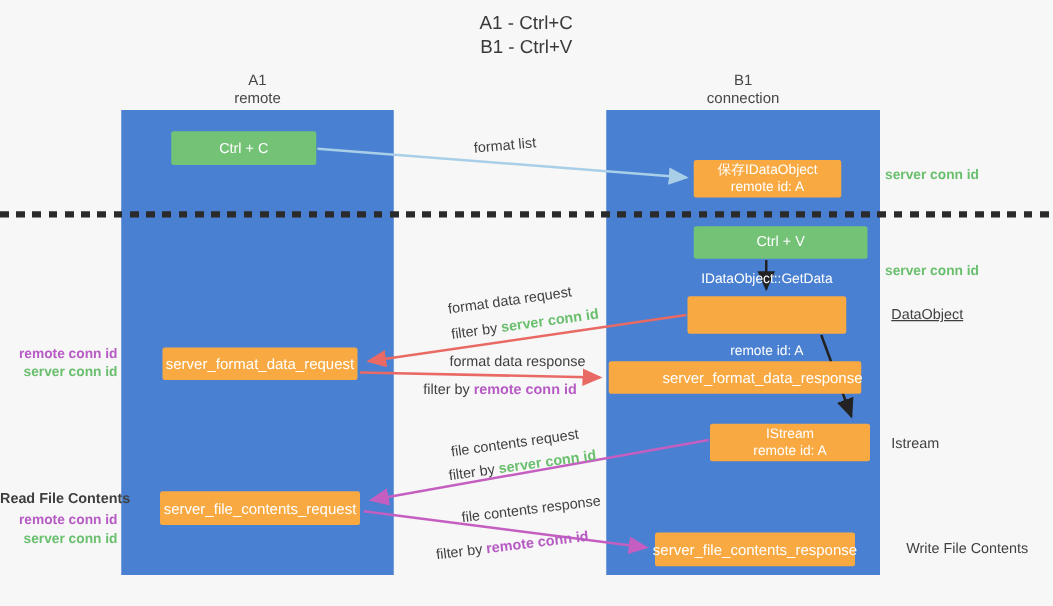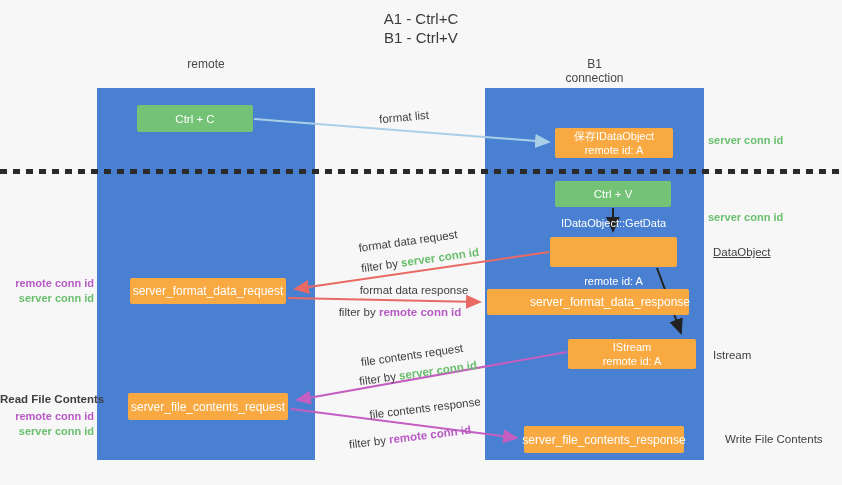--- a/index.html
+++ b/index.html
@@ -46,20 +46,21 @@
 </style>
 </head>
 <body>
 
 <div class="title">
   <div>A1 - Ctrl+C</div>
   <div>B1 - Ctrl+V</div>
 </div>
 
 <div class="lane-header" style="left:97px;top:57px;width:218px;">
+  <div>A1</div>
   <div>remote</div>
 </div>
 <div class="lane-header" style="left:485px;top:57px;width:219px;">
   <div>B1</div>
   <div>connection</div>
 </div>
 
 <div class="lane" style="left:97px;width:218px;"></div>
 <div class="lane" style="left:485px;width:219px;"></div>
 
@@ -90,21 +91,21 @@
 </svg>
 
 <div class="box green" style="left:137px;top:105px;width:116px;height:27px;">Ctrl + C</div>
 <div class="box orange" style="left:130px;top:278px;width:156px;height:26px;font-size:12px;">server_format_data_request</div>
 <div class="box orange" style="left:128px;top:393px;width:160px;height:27px;font-size:12px;">server_file_contents_request</div>
 
 <div class="box orange two-line" style="left:555px;top:128px;width:118px;height:30px;">
   <div>保存IDataObject</div>
   <div>remote id: A</div>
 </div>
-<div class="box green" style="left:555px;top:181px;width:116px;height:26px;">Ctrl + V</div>
+<div class="box green" style="left:555px;top:181px;width:139px;height:26px;">Ctrl + V</div>
 <div class="box orange two-line" style="left:550px;top:237px;width:127px;height:30px;gap:44px;">
   <div>IDataObject::GetData</div>
   <div>remote id: A</div>
 </div>
 <div class="box orange" style="left:487px;top:289px;width:158px;height:26px;font-size:12px;padding-left:44px;">server_format_data_response</div>
 <div class="box orange two-line" style="left:568px;top:339px;width:128px;height:30px;">
   <div>IStream</div>
   <div>remote id: A</div>
 </div>
 <div class="box orange" style="left:524px;top:426px;width:160px;height:27px;font-size:12px;">server_file_contents_response</div>

